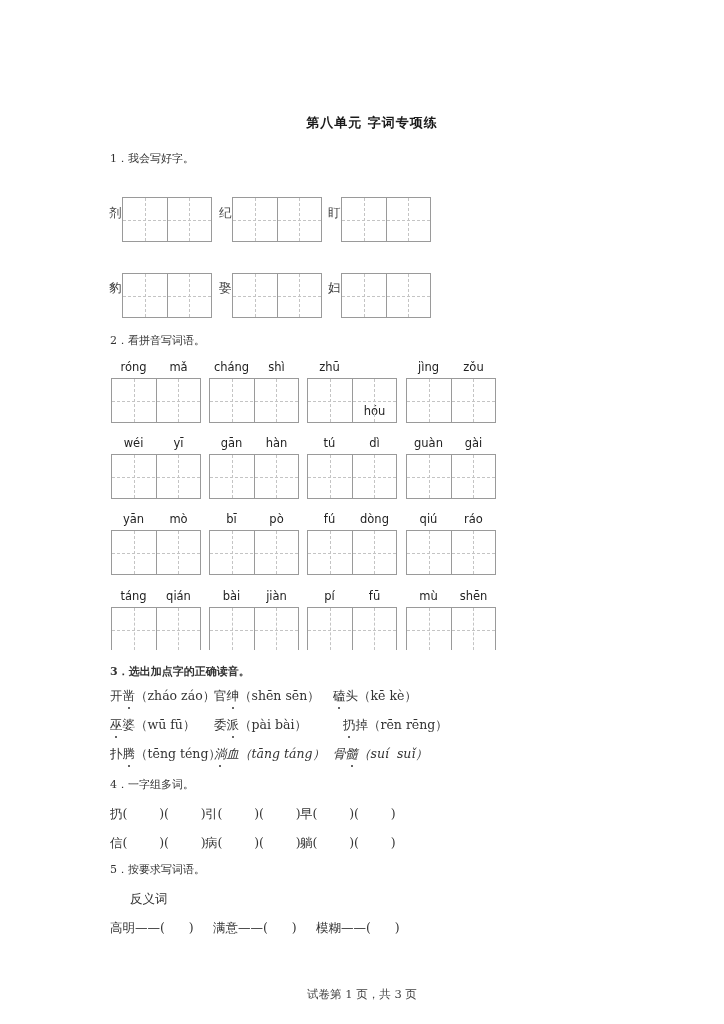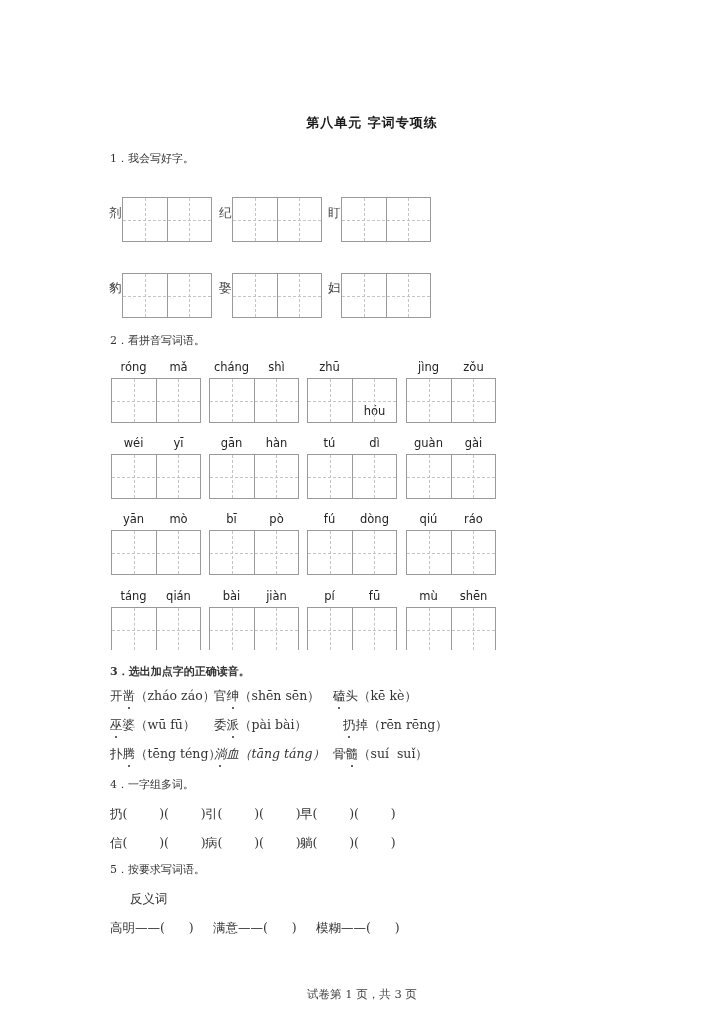--- a/index.html
+++ b/index.html
@@ -267,21 +267,21 @@
 <div class="abs qtitle" style="top:664px;font-weight:bold;">3．选出加点字的正确读音。</div>
 <div id="q3-area">
     <div class="abs line" style="left: 110px; top: 688px;"><span>开</span><span class="dot">凿</span><span>（zháo záo）</span></div>
     <div class="abs line" style="left: 214px; top: 688px;"><span>官</span><span class="dot">绅</span><span>（shēn sēn）</span></div>
     <div class="abs line" style="left: 333px; top: 688px;"><span class="dot">磕</span><span>头</span><span>（kē kè）</span></div>
     <div class="abs line" style="left: 110px; top: 717px;"><span class="dot">巫</span><span>婆</span><span>（wū fū）</span></div>
     <div class="abs line" style="left: 214px; top: 717px;"><span>委</span><span class="dot">派</span><span>（pài bài）</span></div>
     <div class="abs line" style="left: 333px; top: 717px; margin-left: 10px;"><span class="dot">扔</span><span>掉</span><span>（rēn rēng）</span></div>
     <div class="abs line" style="left: 110px; top: 746px;"><span>扑</span><span class="dot">腾</span><span>（tēng téng）</span></div>
     <div class="abs line" style="left: 214px; top: 746px; font-style: italic;"><span class="dot">淌</span><span>血</span><span>（tāng táng）</span></div>
-    <div class="abs line" style="left: 333px; top: 746px;"><span>骨</span><span class="dot">髓</span><span>（suí  suǐ）</span></div>
+    <div class="abs line" style="left: 333px; top: 746px; font-style: italic;"><span>骨</span><span class="dot">髓</span><span>（suí  suǐ）</span></div>
   </div>
 
 <div class="abs qtitle" style="top:777px;">4．一字组多词。</div>
 <div class="abs line" style="left:110px;top:806px;">扔(        )(        )</div>
 <div class="abs line" style="left:205px;top:806px;">引(        )(        )</div>
 <div class="abs line" style="left:300px;top:806px;">早(        )(        )</div>
 <div class="abs line" style="left:110px;top:835px;">信(        )(        )</div>
 <div class="abs line" style="left:205px;top:835px;">病(        )(        )</div>
 <div class="abs line" style="left:300px;top:835px;">躺(        )(        )</div>
 

